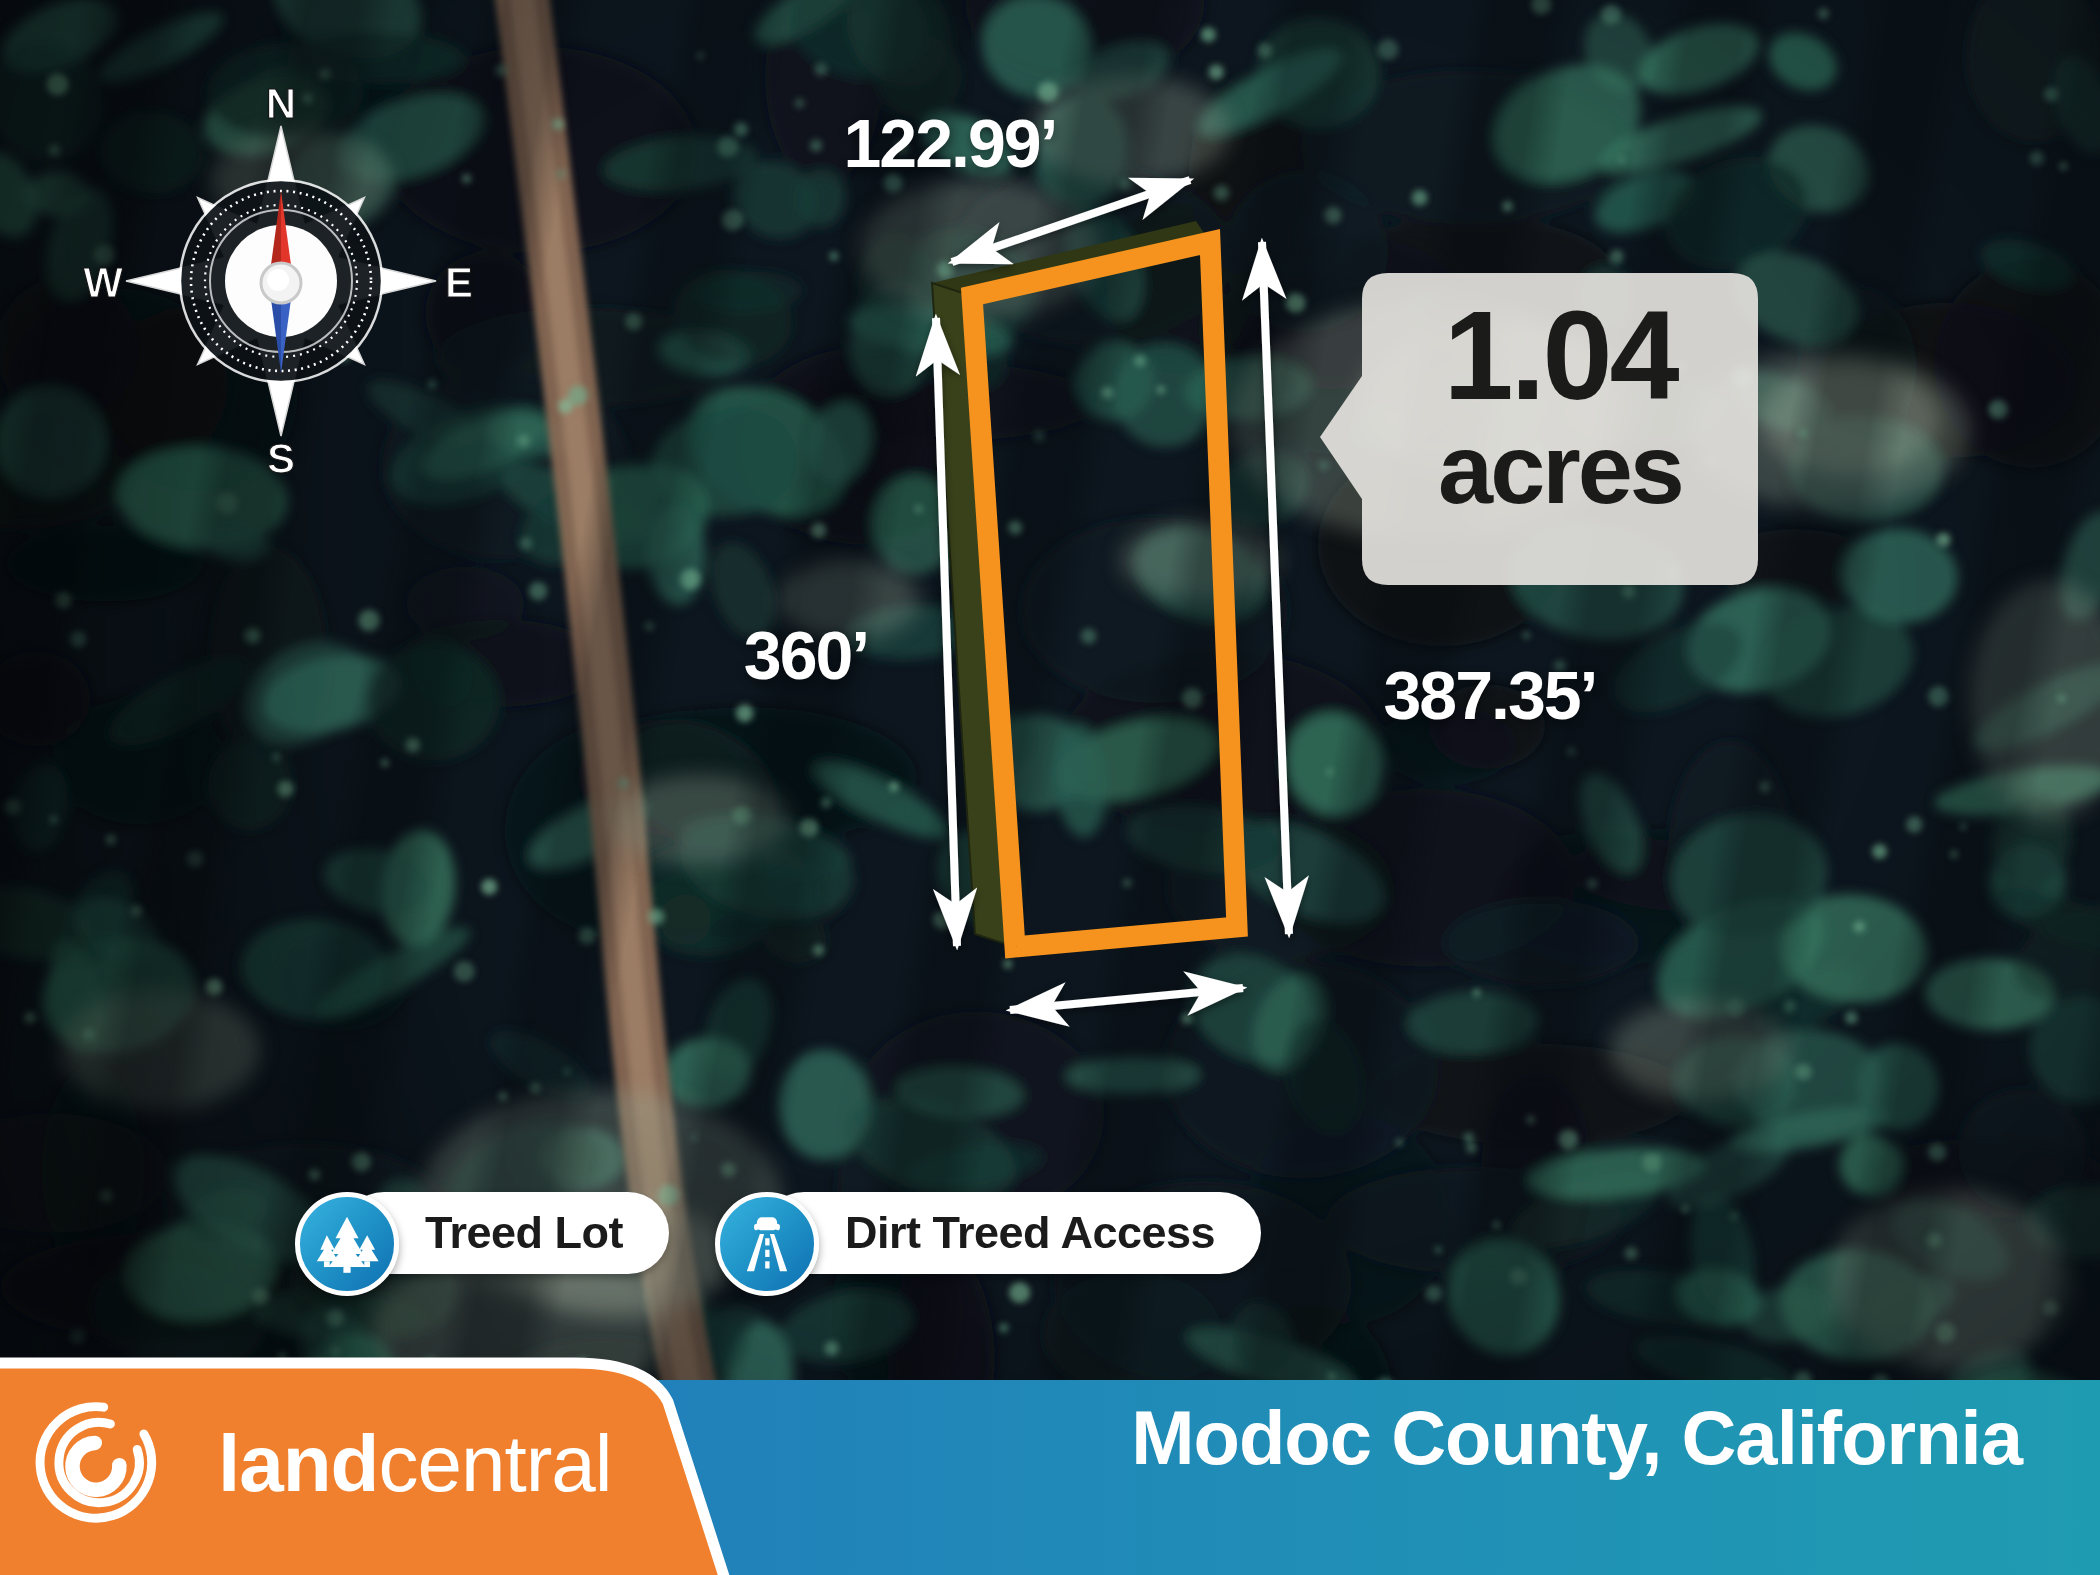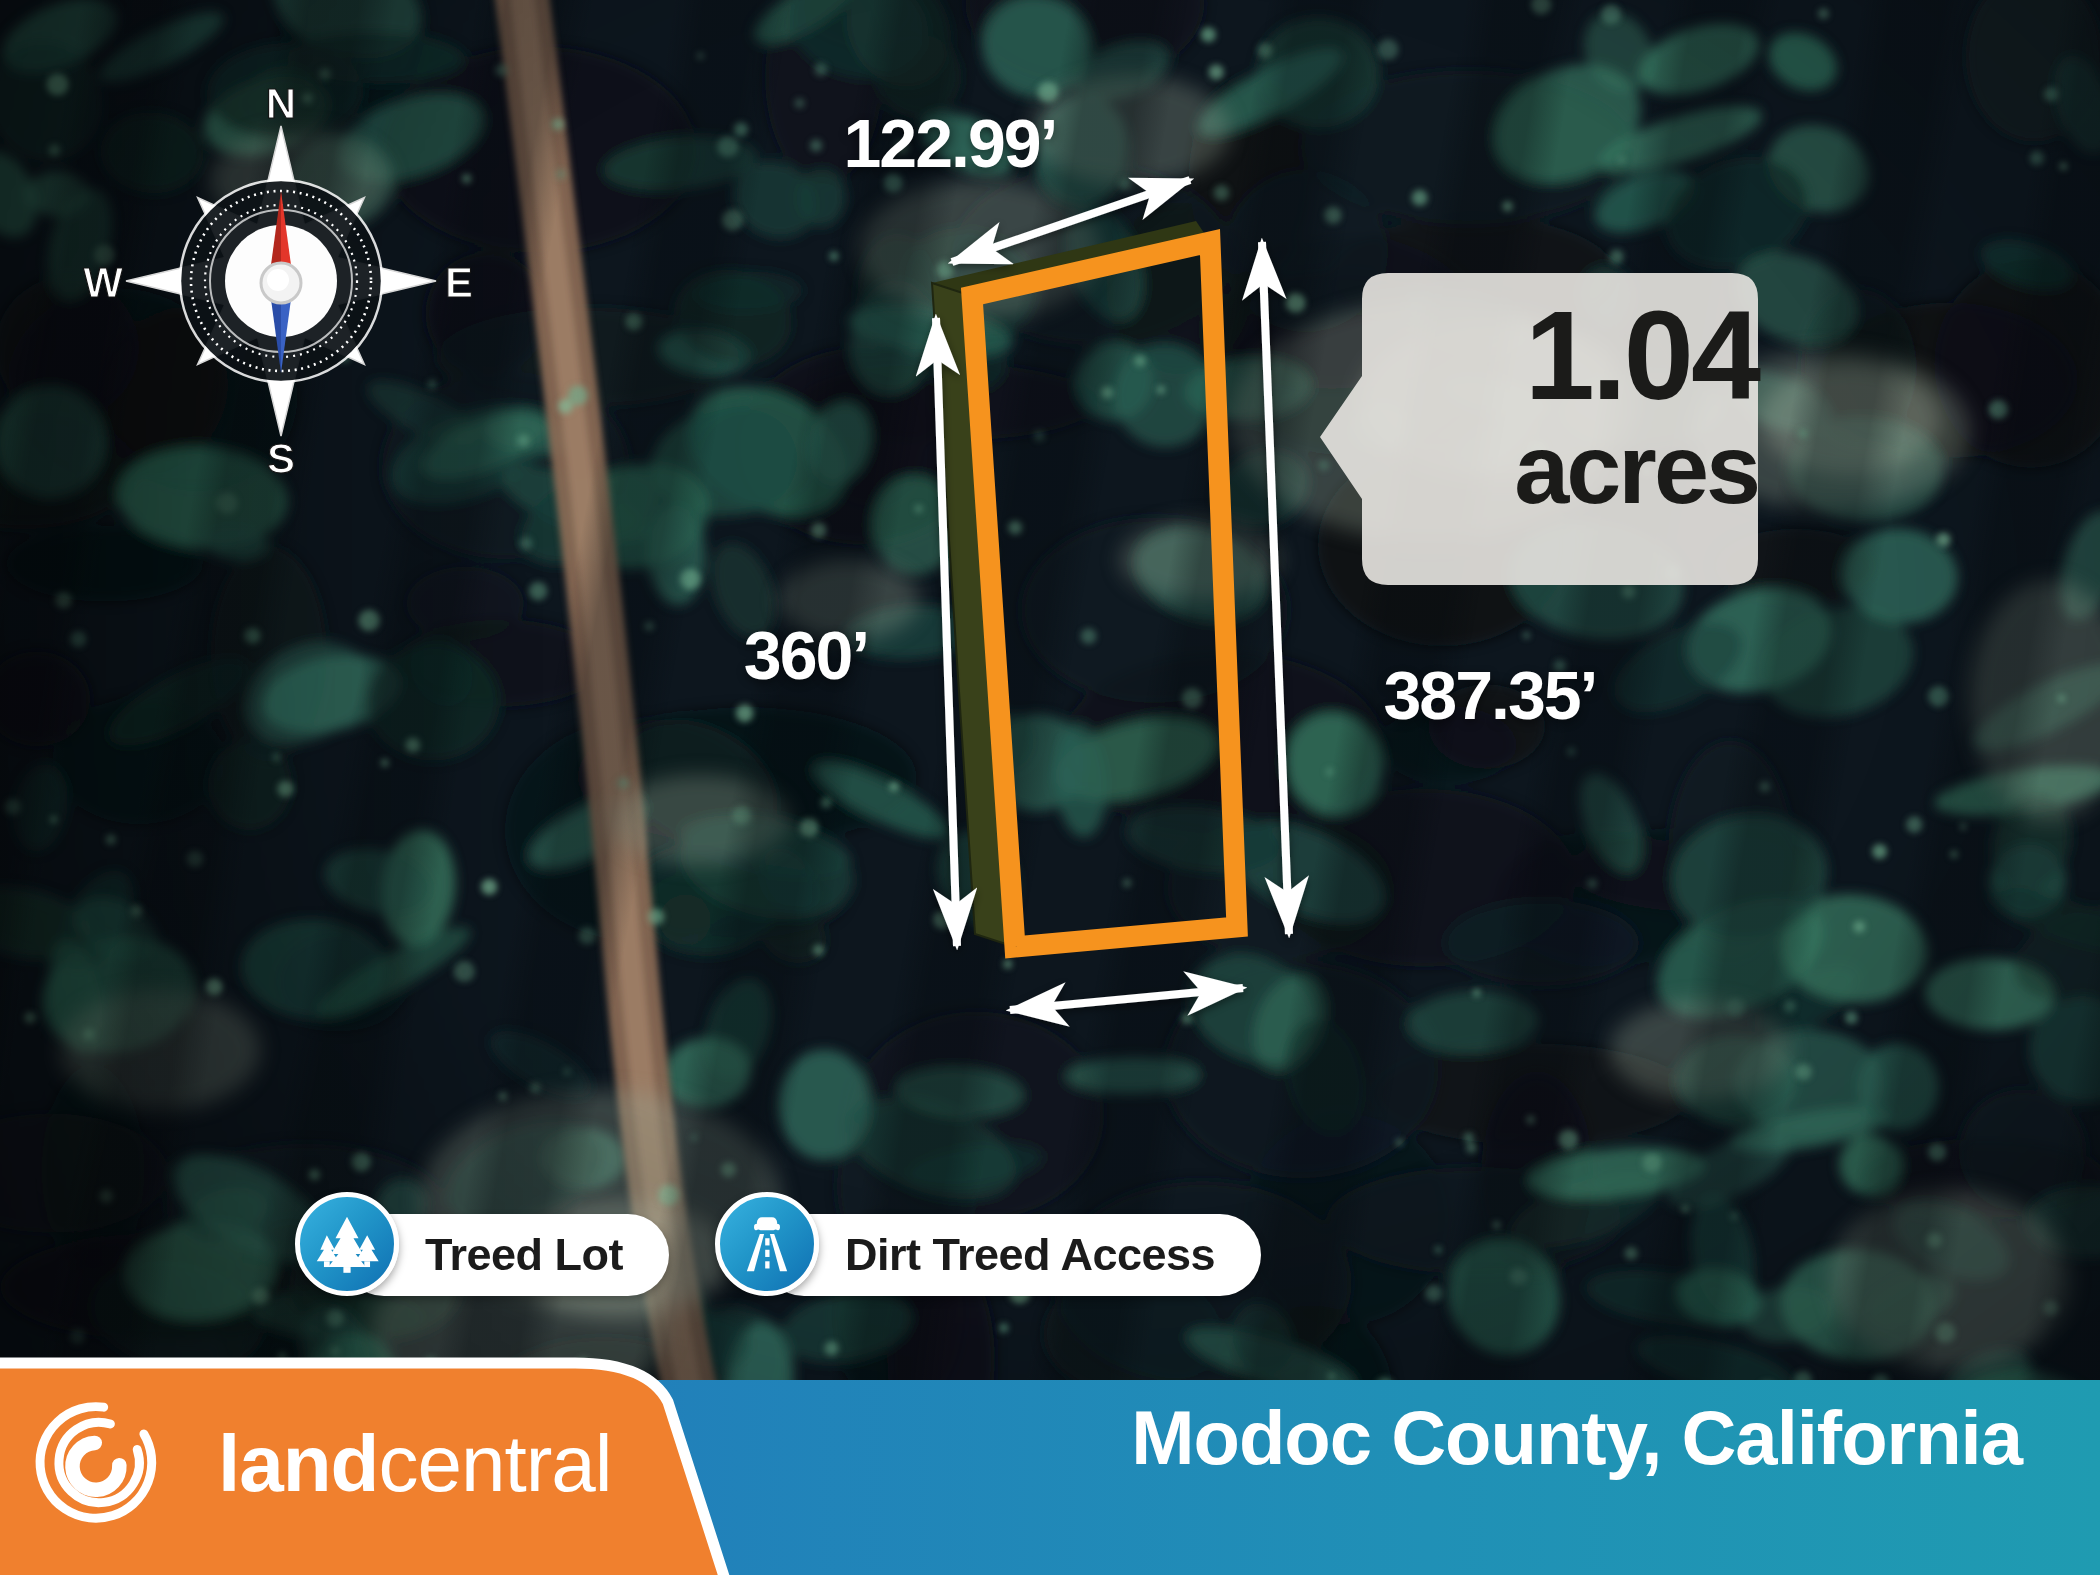--- a/index.html
+++ b/index.html
@@ -30,27 +30,27 @@
     text-shadow:0 3px 10px rgba(0,0,0,.45);white-space:nowrap;
   }
   #dim-top{left:700px;top:104px;width:500px;}
   #dim-left{left:656px;top:616px;width:300px;}
   #dim-right{left:1295px;top:656px;width:390px;}
   #dim-bottom{left:980px;top:1040px;width:310px;}
 
   
   #acres-text{
     position:absolute;left:1362px;top:296px;width:396px;z-index:5;
-    text-align:right;color:#1b1b19;font-weight:800;letter-spacing:-3px;line-height:.95;
+    text-align:center;color:#1b1b19;font-weight:800;letter-spacing:-3px;line-height:.95;
   }
   #acres-value{font-size:126px;}
   #acres-unit{font-size:99px;margin-top:6px;}
 
   
-  .badge{position:absolute;top:1192px;display:flex;align-items:flex-end;z-index:6;}
+  .badge{position:absolute;top:1192px;display:flex;align-items:flex-start;z-index:6;}
   .badge-circle{
     width:104px;height:104px;border-radius:50%;flex:0 0 auto;
     background:linear-gradient(135deg,#38b2e0 0%,#2196c9 45%,#0f6fb2 100%);
     border:5px solid #fff;display:flex;align-items:center;justify-content:center;
     position:relative;z-index:2;box-shadow:0 4px 9px rgba(0,0,0,.35);
   }
   .badge-circle svg{width:72px;height:72px;}
   .badge-pill{
     position:relative;z-index:1;margin-left:-56px;height:82px;margin-top:0;
     background:#fff;border-radius:41px;display:flex;align-items:center;

